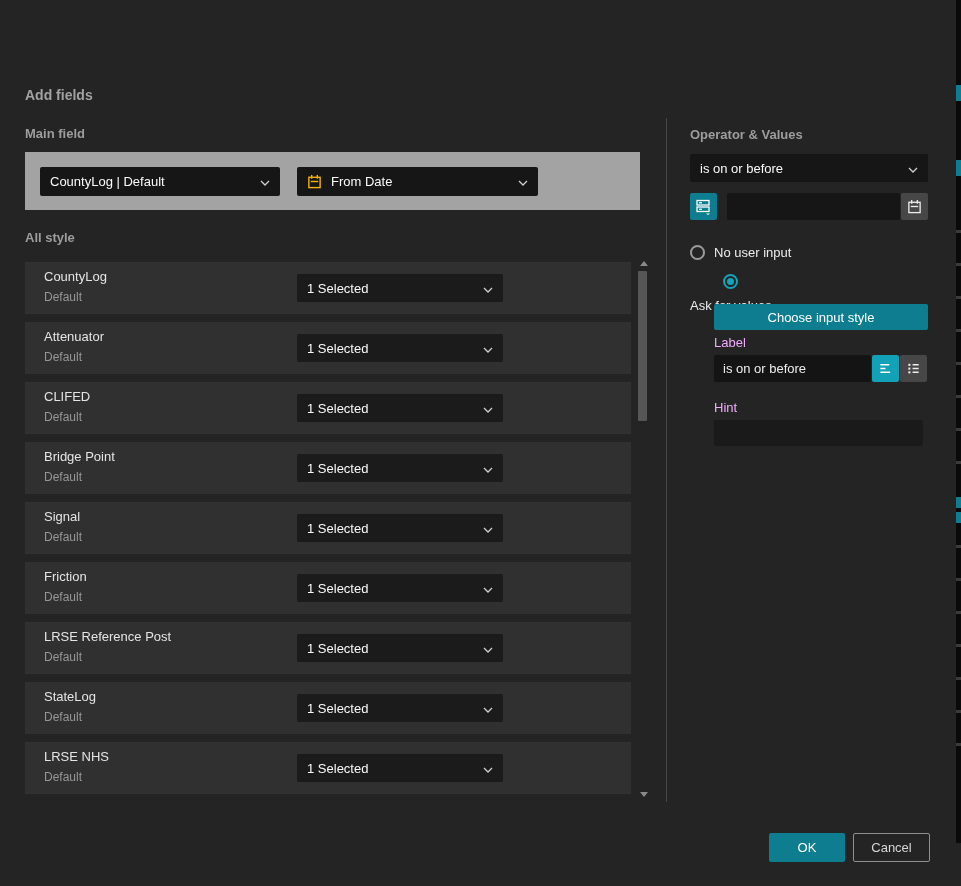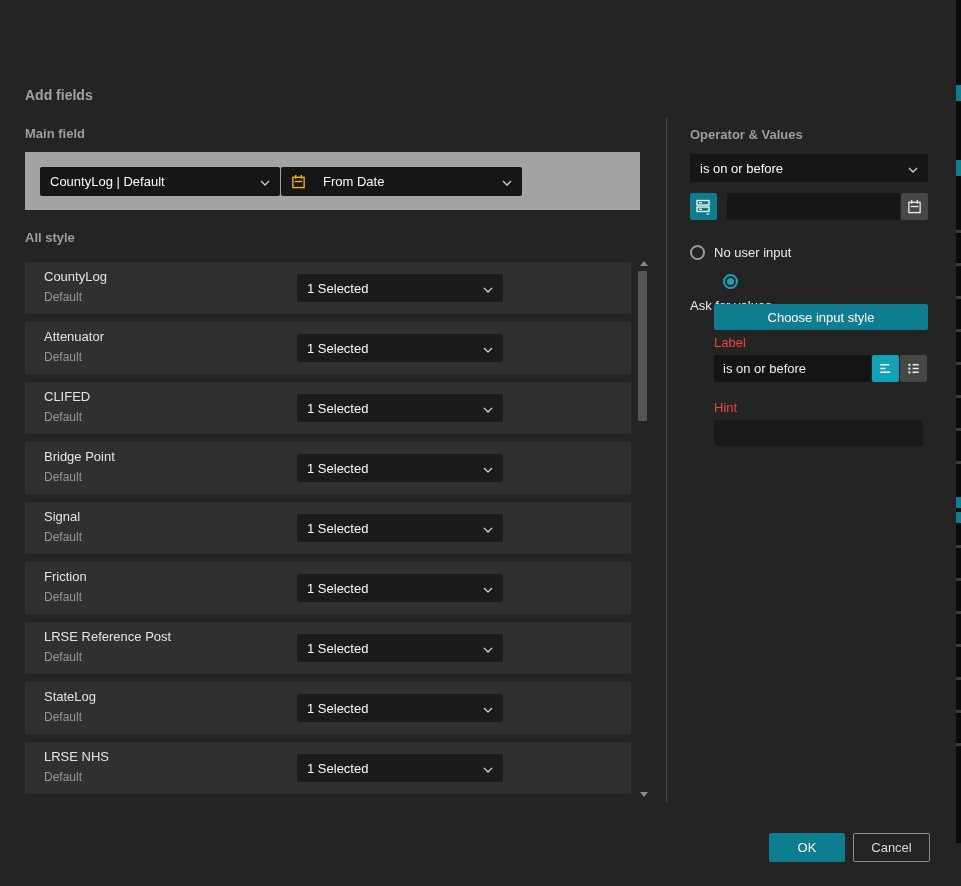--- a/index.html
+++ b/index.html
@@ -58,21 +58,21 @@
 
   .radio-row { position:absolute; left:690px; display:flex; align-items:center; gap:9px; cursor:pointer; }
   .radio { width:15px; height:15px; border-radius:50%; border:2px solid #9a9a9a; flex:0 0 auto; position:relative; }
   .radio.on { border-color:#14a3b8; }
   .radio.on::after { content:""; position:absolute; left:2px; top:2px; width:7px; height:7px; border-radius:50%; background:#14a3b8; }
   .radio-label { font-size:13px; color:#ededed; }
 
   .choose-btn { position:absolute; left:714px; top:304px; width:214px; height:26px; background:#0e7d90;
                 color:#ffffff; border:none; border-radius:2px; font-size:13px; cursor:pointer;
                 font-family:"Liberation Sans", sans-serif; }
-  .mini-label { position:absolute; left:714px; font-size:13px; color:#ef4444; }
+  .mini-label { position:absolute; left:714px; font-size:13px; color:#f0abfc; }
 
   
   .ok-btn { position:absolute; left:769px; top:833px; width:76px; height:29px; background:#0e7d90; color:#fff;
             border:none; border-radius:2px; font-size:13px; cursor:pointer; font-family:"Liberation Sans", sans-serif; }
   .cancel-btn { position:absolute; left:853px; top:833px; width:77px; height:29px; background:transparent; color:#d6d6d6;
             border:1px solid #8f8f8f; border-radius:2px; font-size:13px; cursor:pointer; font-family:"Liberation Sans", sans-serif; }
 </style>
 </head>
 <body>
 
@@ -85,21 +85,21 @@
 
   <div class="main-panel">
     <div class="sel" style="left:15px; top:15px; width:240px; height:29px;">
       <span>CountyLog | Default</span>
       <span class="chev">
         <svg width="10" height="6" viewBox="0 0 10 6">
             <path d="M1 1 L5 5 L9 1" fill="none" stroke="#cfcfcf" stroke-width="1.3"></path>
           </svg>
       </span>
     </div>
-    <div class="sel" style="left:256px; top:15px; width:241px; height:29px; gap:17px;">
+    <div class="sel" style="left:272px; top:15px; width:241px; height:29px; gap:9px;">
       <span style="display:flex;">
         <svg width="15" height="15" viewBox="0 0 16 16">
             <rect x="2" y="3.5" width="12" height="11" fill="none" stroke="#f0b310" stroke-width="1.5"></rect>
             <line x1="5" y1="1" x2="5" y2="5" stroke="#f0b310" stroke-width="1.5"></line>
             <line x1="11" y1="1" x2="11" y2="5" stroke="#f0b310" stroke-width="1.5"></line>
             <line x1="4" y1="8" x2="12" y2="8" stroke="#f0b310" stroke-width="1.5"></line>
           </svg>
       </span>
       <span>From Date</span>
       <span class="chev">

